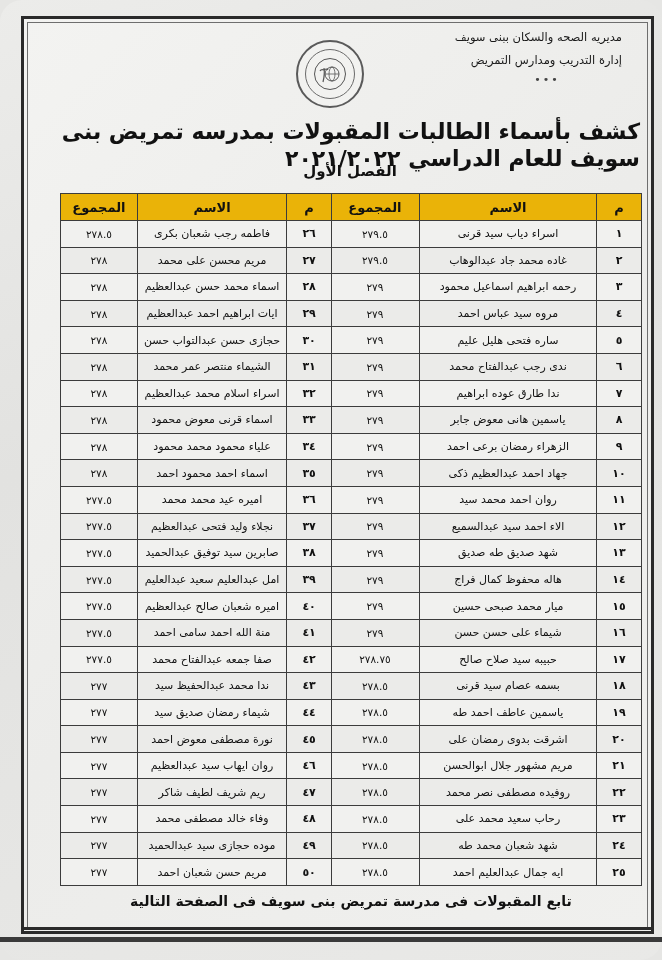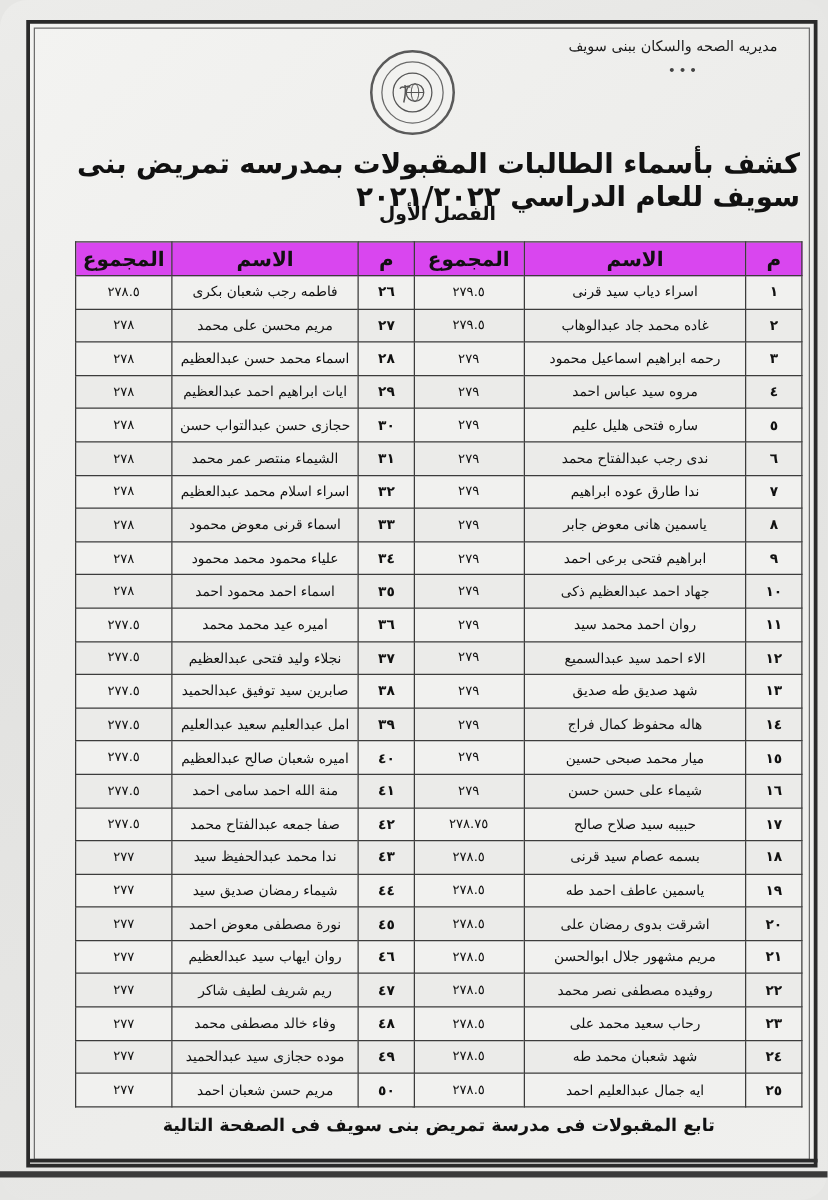--- a/index.html
+++ b/index.html
@@ -63,21 +63,21 @@
     table.roster {
       position: absolute; border-collapse: collapse; direction: rtl;
       font-family: "DejaVu Sans", sans-serif; color: #111;
       background: #f1f1ef;
     }
     table.roster th, table.roster td {
       border: 1px solid #3c3c3c; text-align: center; padding: 0;
       height: 26.6px;
     }
     table.roster th {
-      background: #d946ef; font-weight: bold; font-size: 16px; height: 27px;
+      background: #eab308; font-weight: bold; font-size: 13px; height: 27px;
     }
     table.roster td.num { font-weight: bold; font-size: 11px; margin-top: 24px; }
     table.roster td.name { font-size: 11px; }
     table.roster td.total { font-size: 10.5px; letter-spacing: 0.5px; }
     table.roster tr:nth-child(even) td { background: #ebebe9; }
     .t-right { left: 330px; top: 193px; width: 312px; }
     .t-left  { left: 60px;  top: 193px; width: 272px; }
     .footer-note {
       position: absolute; left: 60px; width: 582px; top: 893px;
       direction: rtl; text-align: center;
@@ -92,20 +92,21 @@
 </head>
 <body>
 
 <div class="page">
   <div class="frame">
     <div class="frame-inner"></div>
   </div>
 
   <div class="letterhead">
     <div class="line">مديريه الصحه والسكان ببنى سويف</div>
+    <div class="line">إدارة التدريب ومدارس التمريض</div>
     <div class="dots">•••</div>
   </div>
 
   <div class="logo">
     <div class="ring">
       <div class="core">
         <svg width="24" height="24" viewBox="0 0 24 24">
           <circle cx="14" cy="12" r="7" fill="none" stroke="#555" stroke-width="1"></circle>
           <line x1="7" y1="12" x2="21" y2="12" stroke="#555" stroke-width="0.8"></line>
           <ellipse cx="14" cy="12" rx="3" ry="7" fill="none" stroke="#555" stroke-width="0.8"></ellipse>
@@ -167,21 +168,21 @@
           <td class="name">ندا طارق عوده ابراهيم</td>
           <td class="total">٢٧٩</td>
         </tr>
         <tr>
           <td class="num">٨</td>
           <td class="name">ياسمين هانى معوض جابر</td>
           <td class="total">٢٧٩</td>
         </tr>
         <tr>
           <td class="num">٩</td>
-          <td class="name">ابراهيم فتحى برعى احمد</td>
+          <td class="name">الزهراء رمضان برعى احمد</td>
           <td class="total">٢٧٩</td>
         </tr>
         <tr>
           <td class="num">١٠</td>
           <td class="name">جهاد احمد عبدالعظيم ذكى</td>
           <td class="total">٢٧٩</td>
         </tr>
         <tr>
           <td class="num">١١</td>
           <td class="name">روان احمد محمد سيد</td>

